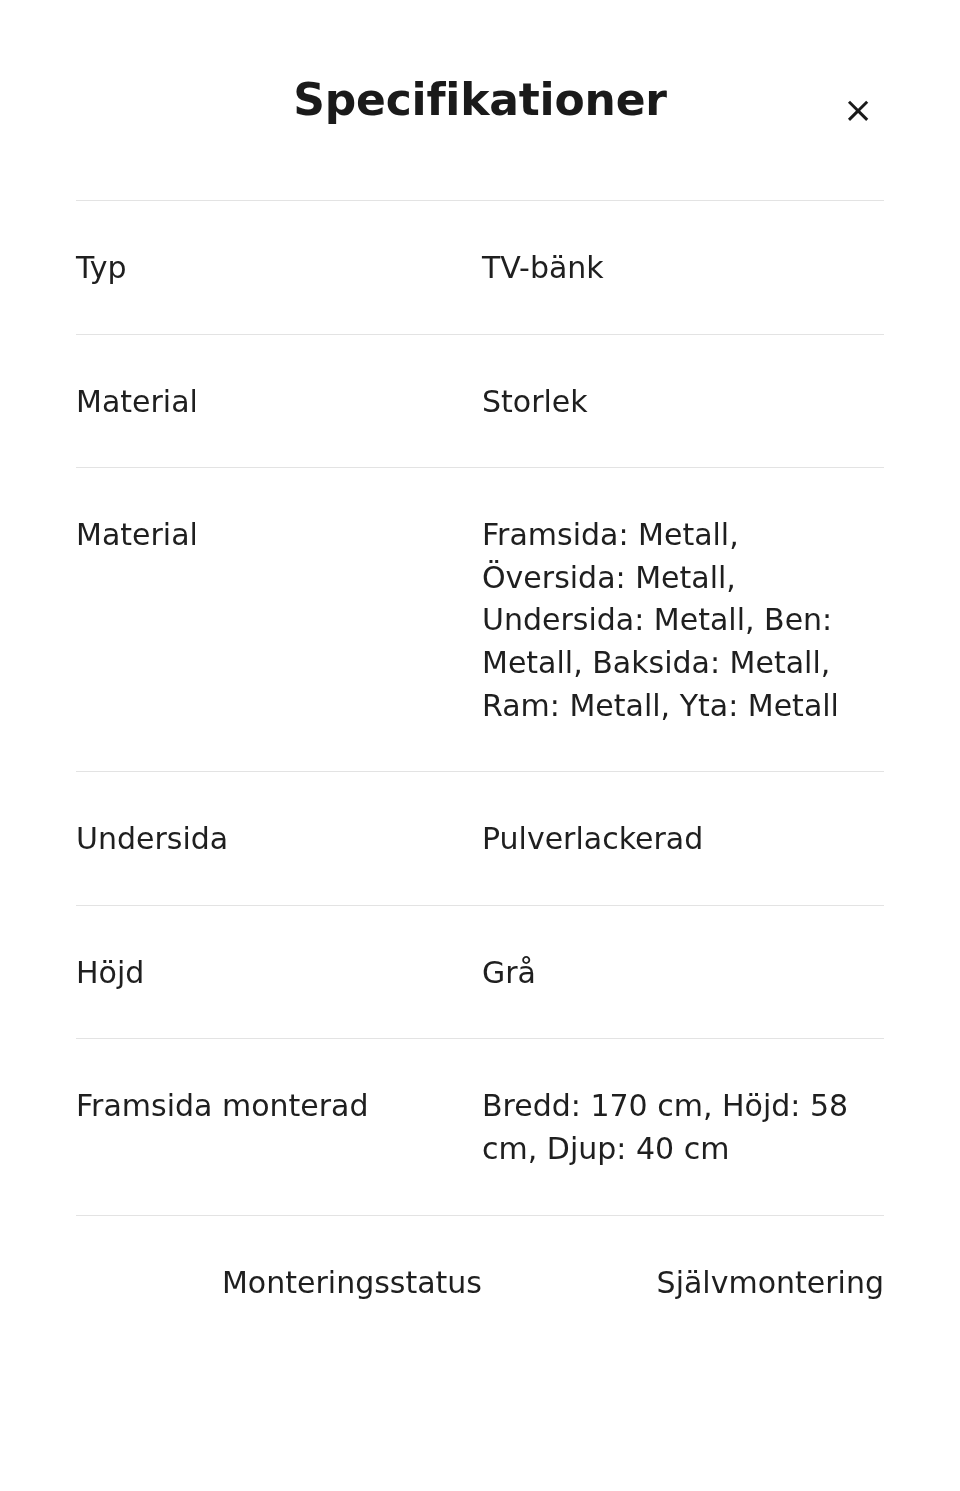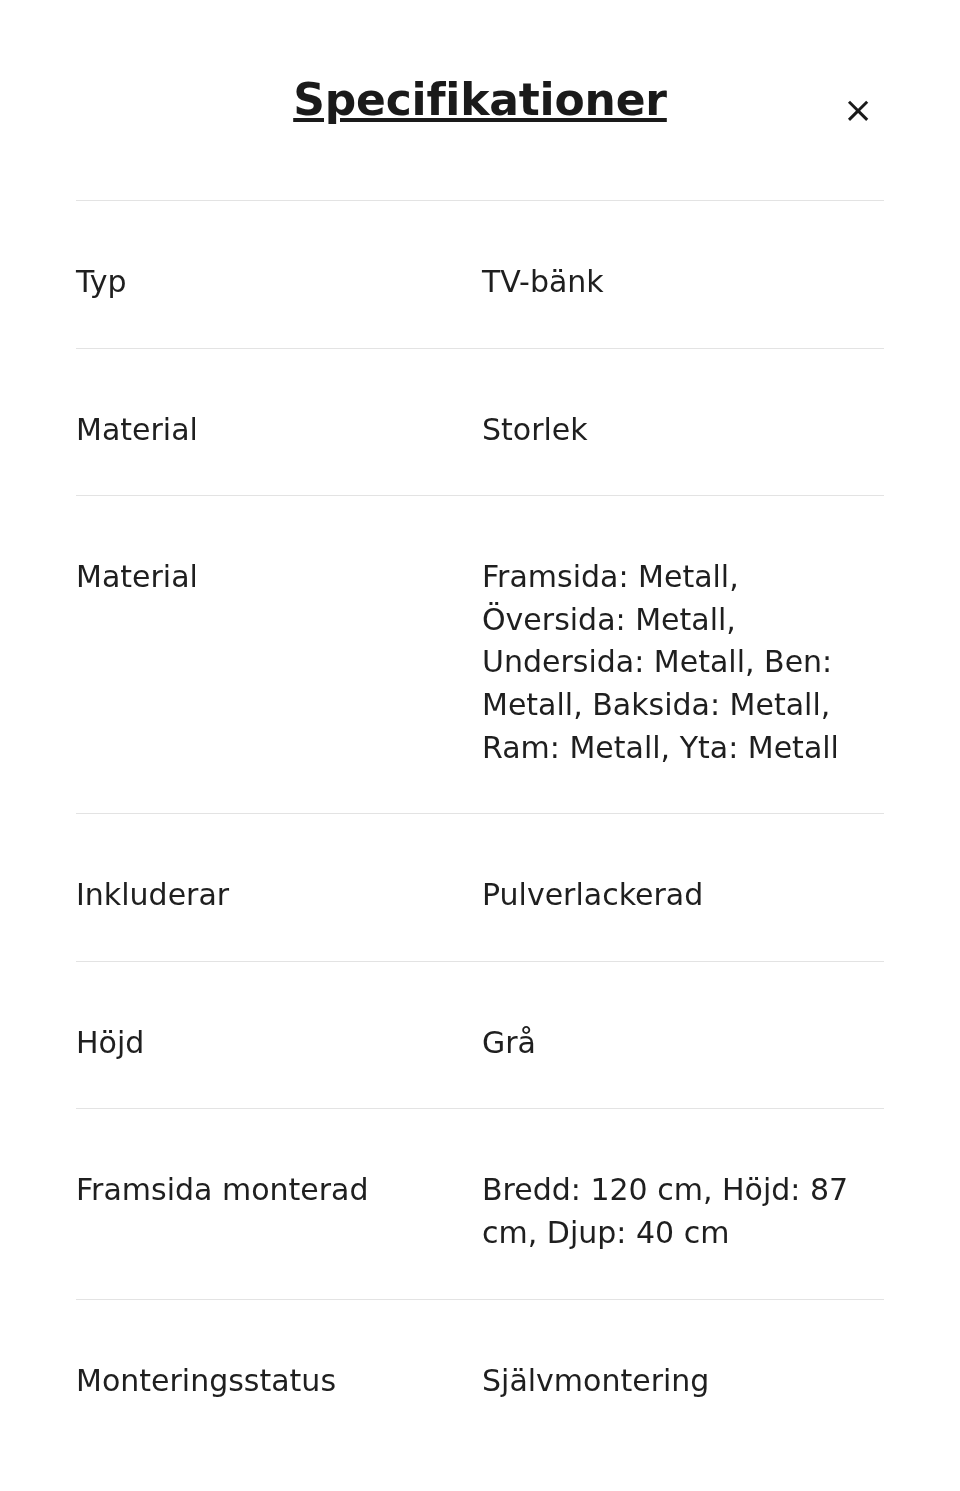--- a/index.html
+++ b/index.html
@@ -33,21 +33,20 @@
   }
 
   .modal-title {
     font-size: 44px;
     font-weight: 700;
     letter-spacing: -0.2px;
     color: #1a1a1a;
     text-align: center;
     margin: 0;
     line-height: 1.1;
-    text-decoration: underline;
   }
 
   .close-button {
     position: absolute;
     right: 4px;
     top: 88px;
     width: 44px;
     height: 44px;
     display: flex;
     align-items: center;
@@ -67,21 +66,21 @@
     width: 100%;
     border-collapse: collapse;
   }
 
   .spec-row {
     border-top: 1px solid #e3e3e3;
   }
 
   .spec-row .spec-label,
   .spec-row .spec-value {
-    padding: 60px 0 44px 0;
+    padding: 46px 0 44px 0;
     vertical-align: top;
     font-size: 30px;
     line-height: 1.42;
     font-weight: 400;
     color: #1f1f1f;
   }
 
   .spec-label {
     width: 406px;
     padding-right: 20px;
@@ -91,20 +90,21 @@
   .spec-value {
     width: auto;
     padding-right: 8px;
     box-sizing: border-box;
   }
 
   
   .spec-row.clipped .spec-label,
   .spec-row.clipped .spec-value {
     padding-bottom: 0;
+    text-align: right;
   }
 </style>
 </head>
 <body>
 
 <div class="modal">
 
   <div class="modal-header">
     <h1 class="modal-title">Specifikationer</h1>
     <button class="close-button">×</button>
@@ -118,30 +118,30 @@
       </tr>
       <tr class="spec-row">
         <td class="spec-label">Material</td>
         <td class="spec-value">Storlek</td>
       </tr>
       <tr class="spec-row">
         <td class="spec-label">Material</td>
         <td class="spec-value">Framsida: Metall, Översida: Metall, Undersida: Metall, Ben: Metall, Baksida: Metall, Ram: Metall, Yta: Metall</td>
       </tr>
       <tr class="spec-row">
-        <td class="spec-label">Inkluderar</td>
+        <td class="spec-label">Undersida</td>
         <td class="spec-value">Pulverlackerad</td>
       </tr>
       <tr class="spec-row">
         <td class="spec-label">Höjd</td>
         <td class="spec-value">Grå</td>
       </tr>
       <tr class="spec-row">
         <td class="spec-label">Framsida monterad</td>
-        <td class="spec-value">Bredd: 120 cm, Höjd: 87 cm, Djup: 40 cm</td>
+        <td class="spec-value">Bredd: 170 cm, Höjd: 58 cm, Djup: 40 cm</td>
       </tr>
       <tr class="spec-row clipped">
         <td class="spec-label">Monteringsstatus</td>
         <td class="spec-value">Självmontering</td>
       </tr>
     </tbody>
   </table>
 
 </div>
 

